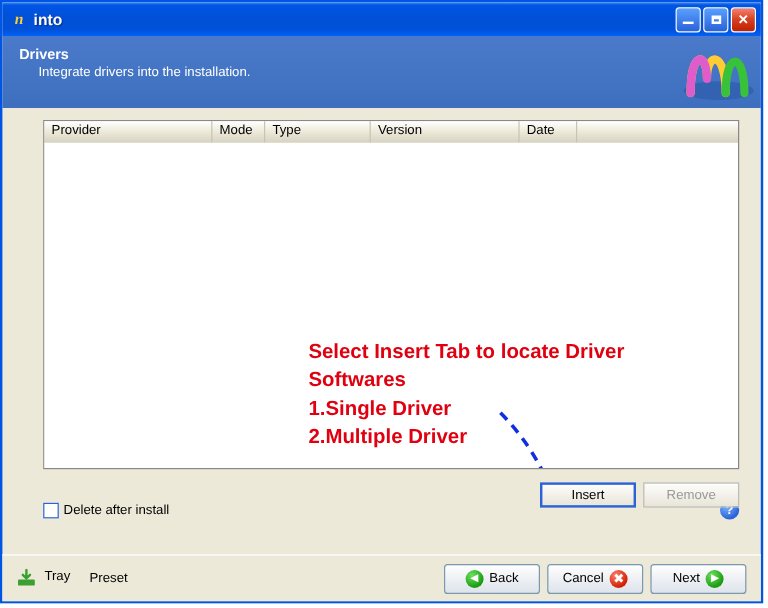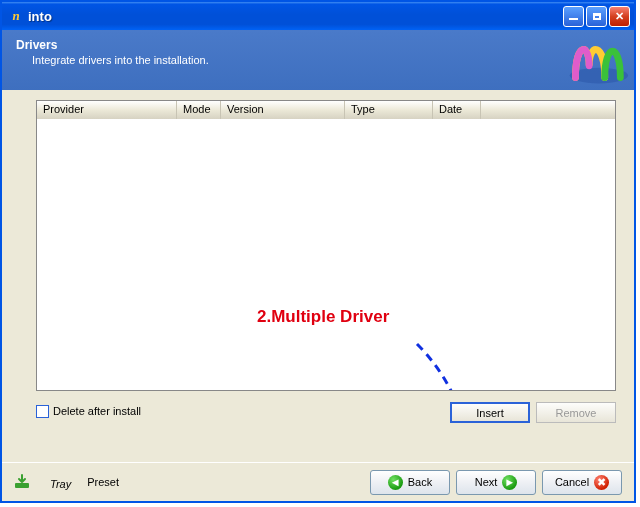--- a/index.html
+++ b/index.html
@@ -143,21 +143,21 @@
     top:220px;
     width:90px;
     height:110px;
     pointer-events:none;
   }
 
   
   .content-bottom {
     position:absolute;
     left:26px; right:10px;
-    bottom:36px;
+    bottom:22px;
     height:24px;
     display:flex;
     align-items:center;
   }
   .checkbox {
     width:13px;height:13px;
     border:1px solid #2a62d8;
     background:#fff;
     margin-right:4px;
     box-sizing:border-box;
@@ -197,21 +197,21 @@
     position:absolute;
     left:0;right:0;bottom:0;
     height:38px;
     background:#ECE9D8;
     border-top:1px solid #fff;
     display:flex;
     align-items:center;
     padding:0 12px;
   }
   .footer .tray {
-    display:flex;align-items:flex-end;gap:20px;font-style:italic;
+    display:flex;align-items:flex-start;gap:7px;
   }
   .tray-icon svg{width:16px;height:16px;display:block;}
   .footer .preset { margin-left:16px; }
   .footer .nav-btns {
     margin-left:auto;
     display:flex;
     gap:6px;
   }
   .nav-btn {
     width:78px;height:23px;
@@ -264,28 +264,30 @@
       </svg>
     </div>
   </div>
 
   <div class="content">
 
     <div class="table-frame">
       <div class="table-header">
         <div class="col" style="width:140px">Provider</div>
         <div class="col" style="width:44px">Mode</div>
+        <div class="col" style="width:88px">Type</div>
         <div class="col" style="width:124px">Version</div>
-        <div class="col" style="width:88px">Type</div>
         <div class="col" style="width:48px;text-align:center">Date</div>
       </div>
       <div class="table-body">
 
         <div class="annotation">
-          <br>
+          <span>Select Insert Tab to locate Driver</span><br>
+          <span class="line2">Softwares</span>
+          <span class="line3">1.Single Driver</span>
           <span class="line4">2.Multiple Driver</span>
         </div>
         <svg class="arrow-svg" viewBox="0 0 90 110">
           <path d="M20 5 Q 55 40 70 92" stroke="#1030E0" stroke-width="3" fill="none" stroke-dasharray="8 6"></path>
           <path d="M70 92 l -6 -14 l 14 8 z" fill="#1030E0"></path>
         </svg>
       </div>
     </div>
 
     <div class="content-bottom">
@@ -320,25 +322,25 @@
     </div>
 
     <div class="nav-btns">
       <div class="nav-btn">
         <span class="circ green">
             <span class="arrow">◄</span>
           </span>
         <span>Back</span>
       </div>
       <div class="nav-btn">
+        <span>Cancel</span>
+        <span class="circ red">✖</span>
+      </div>
+      <div class="nav-btn">
         <span>Next</span>
         <span class="circ green">
             <span class="arrow">►</span>
           </span>
       </div>
-      <div class="nav-btn">
-        <span>Cancel</span>
-        <span class="circ red">✖</span>
-      </div>
     </div>
   </div>
 
 </div>
 
 </body></html>

